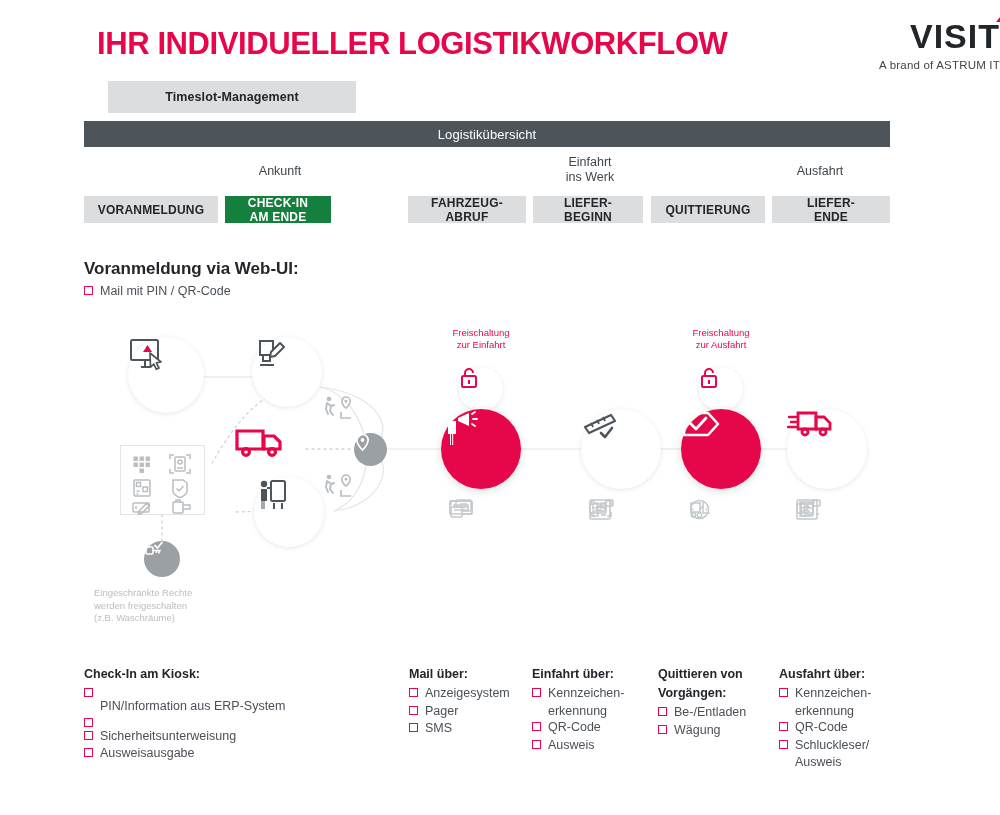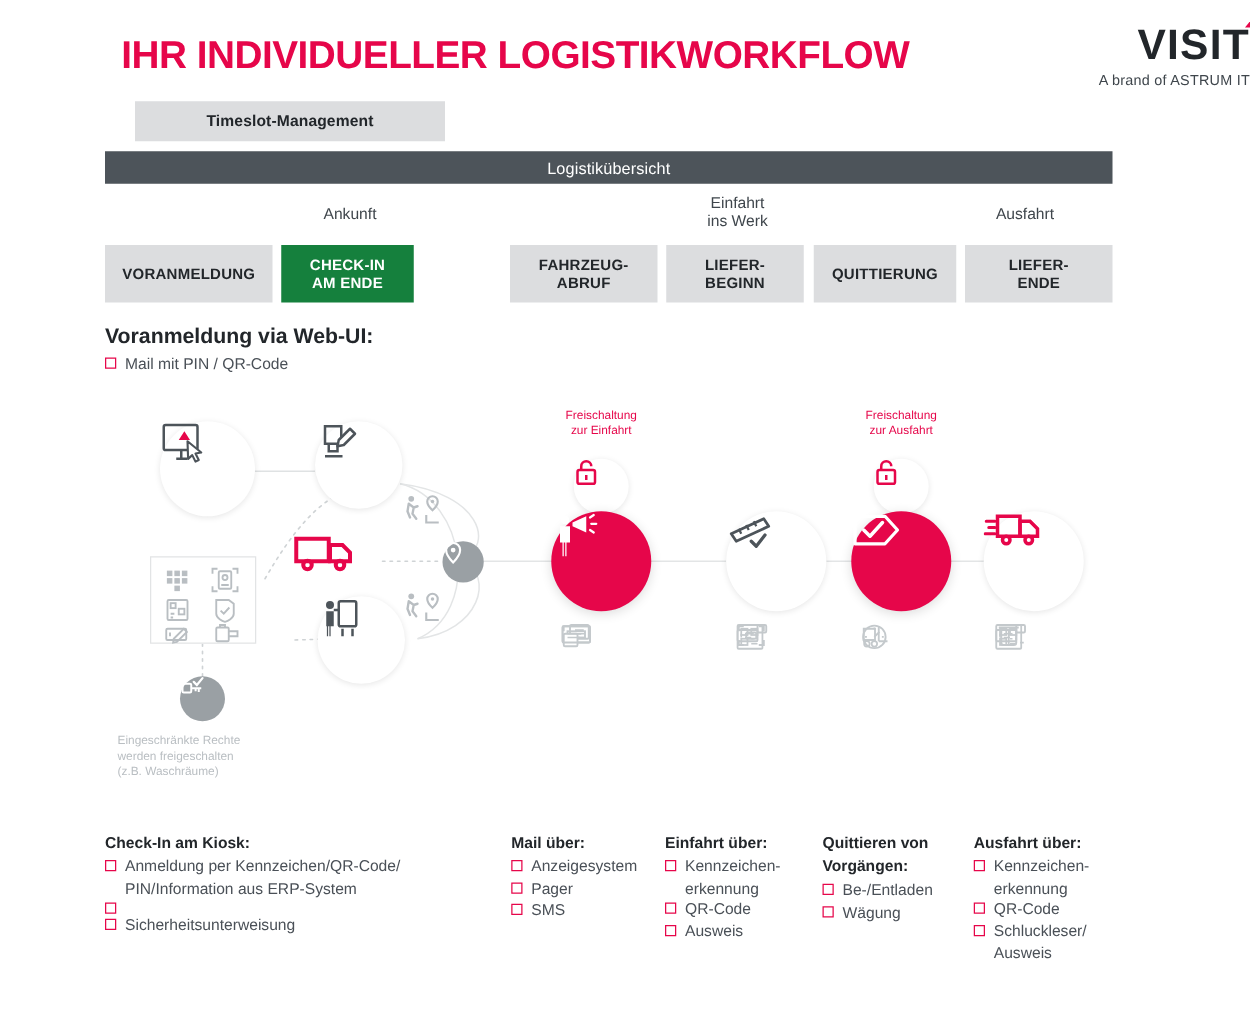--- a/index.html
+++ b/index.html
@@ -47,21 +47,21 @@
   }
 
   
   .phase { position:absolute; text-align:center; font-size:12.5px; color:#3f464c; line-height:15px; }
   .phase.p1 { left:190px; top:164px; width:180px; }
   .phase.p2 { left:500px; top:155px; width:180px; }
   .phase.p3 { left:740px; top:164px; width:160px; }
 
   
   .tab {
-    position:absolute; height:46px; background:#dcdddf;
+    position:absolute; height:27px; background:#dcdddf;
     display:flex; align-items:center; justify-content:center; text-align:center;
     font-size:12px; font-weight:bold; color:#22262a; line-height:14px;
     letter-spacing:.2px;
   }
   .tab.active { background:#15803d; color:#ffffff; }
 
   
   .sublist { position:absolute; left:84px; top:259px; width:330px; }
   .sublist h4 { margin:0 0 4px 0; font-size:17px; font-weight:bold; color:#22262a; }
   .chk-row { display:flex; align-items:flex-start; margin-bottom:1px; }
@@ -464,29 +464,32 @@
       <path d="M20 15 h3" stroke="#c4c9cc" stroke-width="1.4"></path>
     </svg>
   </div>
 
 </div>
 
 <div class="bcol" style="left:84px; top:666px; width:310px;">
   <h4>Check-In am Kiosk:</h4>
   <div class="chk-row">
     <span class="chk"></span>
-    <span class="chk-txt">Anmeldung per Kennzeichen/QR-Code/</span>
   </div>
   <div class="cont-txt">PIN/Information aus ERP-System</div>
   <div class="chk-row">
     <span class="chk"></span>
   </div>
   <div class="chk-row">
     <span class="chk"></span>
     <span class="chk-txt">Sicherheitsunterweisung</span>
+  </div>
+  <div class="chk-row">
+    <span class="chk"></span>
+    <span class="chk-txt">Ausweisausgabe</span>
   </div>
 </div>
 
 <div class="bcol" style="left:409px; top:666px; width:120px;">
   <h4>Mail über:</h4>
   <div class="chk-row">
     <span class="chk"></span>
     <span class="chk-txt">Anzeigesystem</span>
   </div>
   <div class="chk-row">

